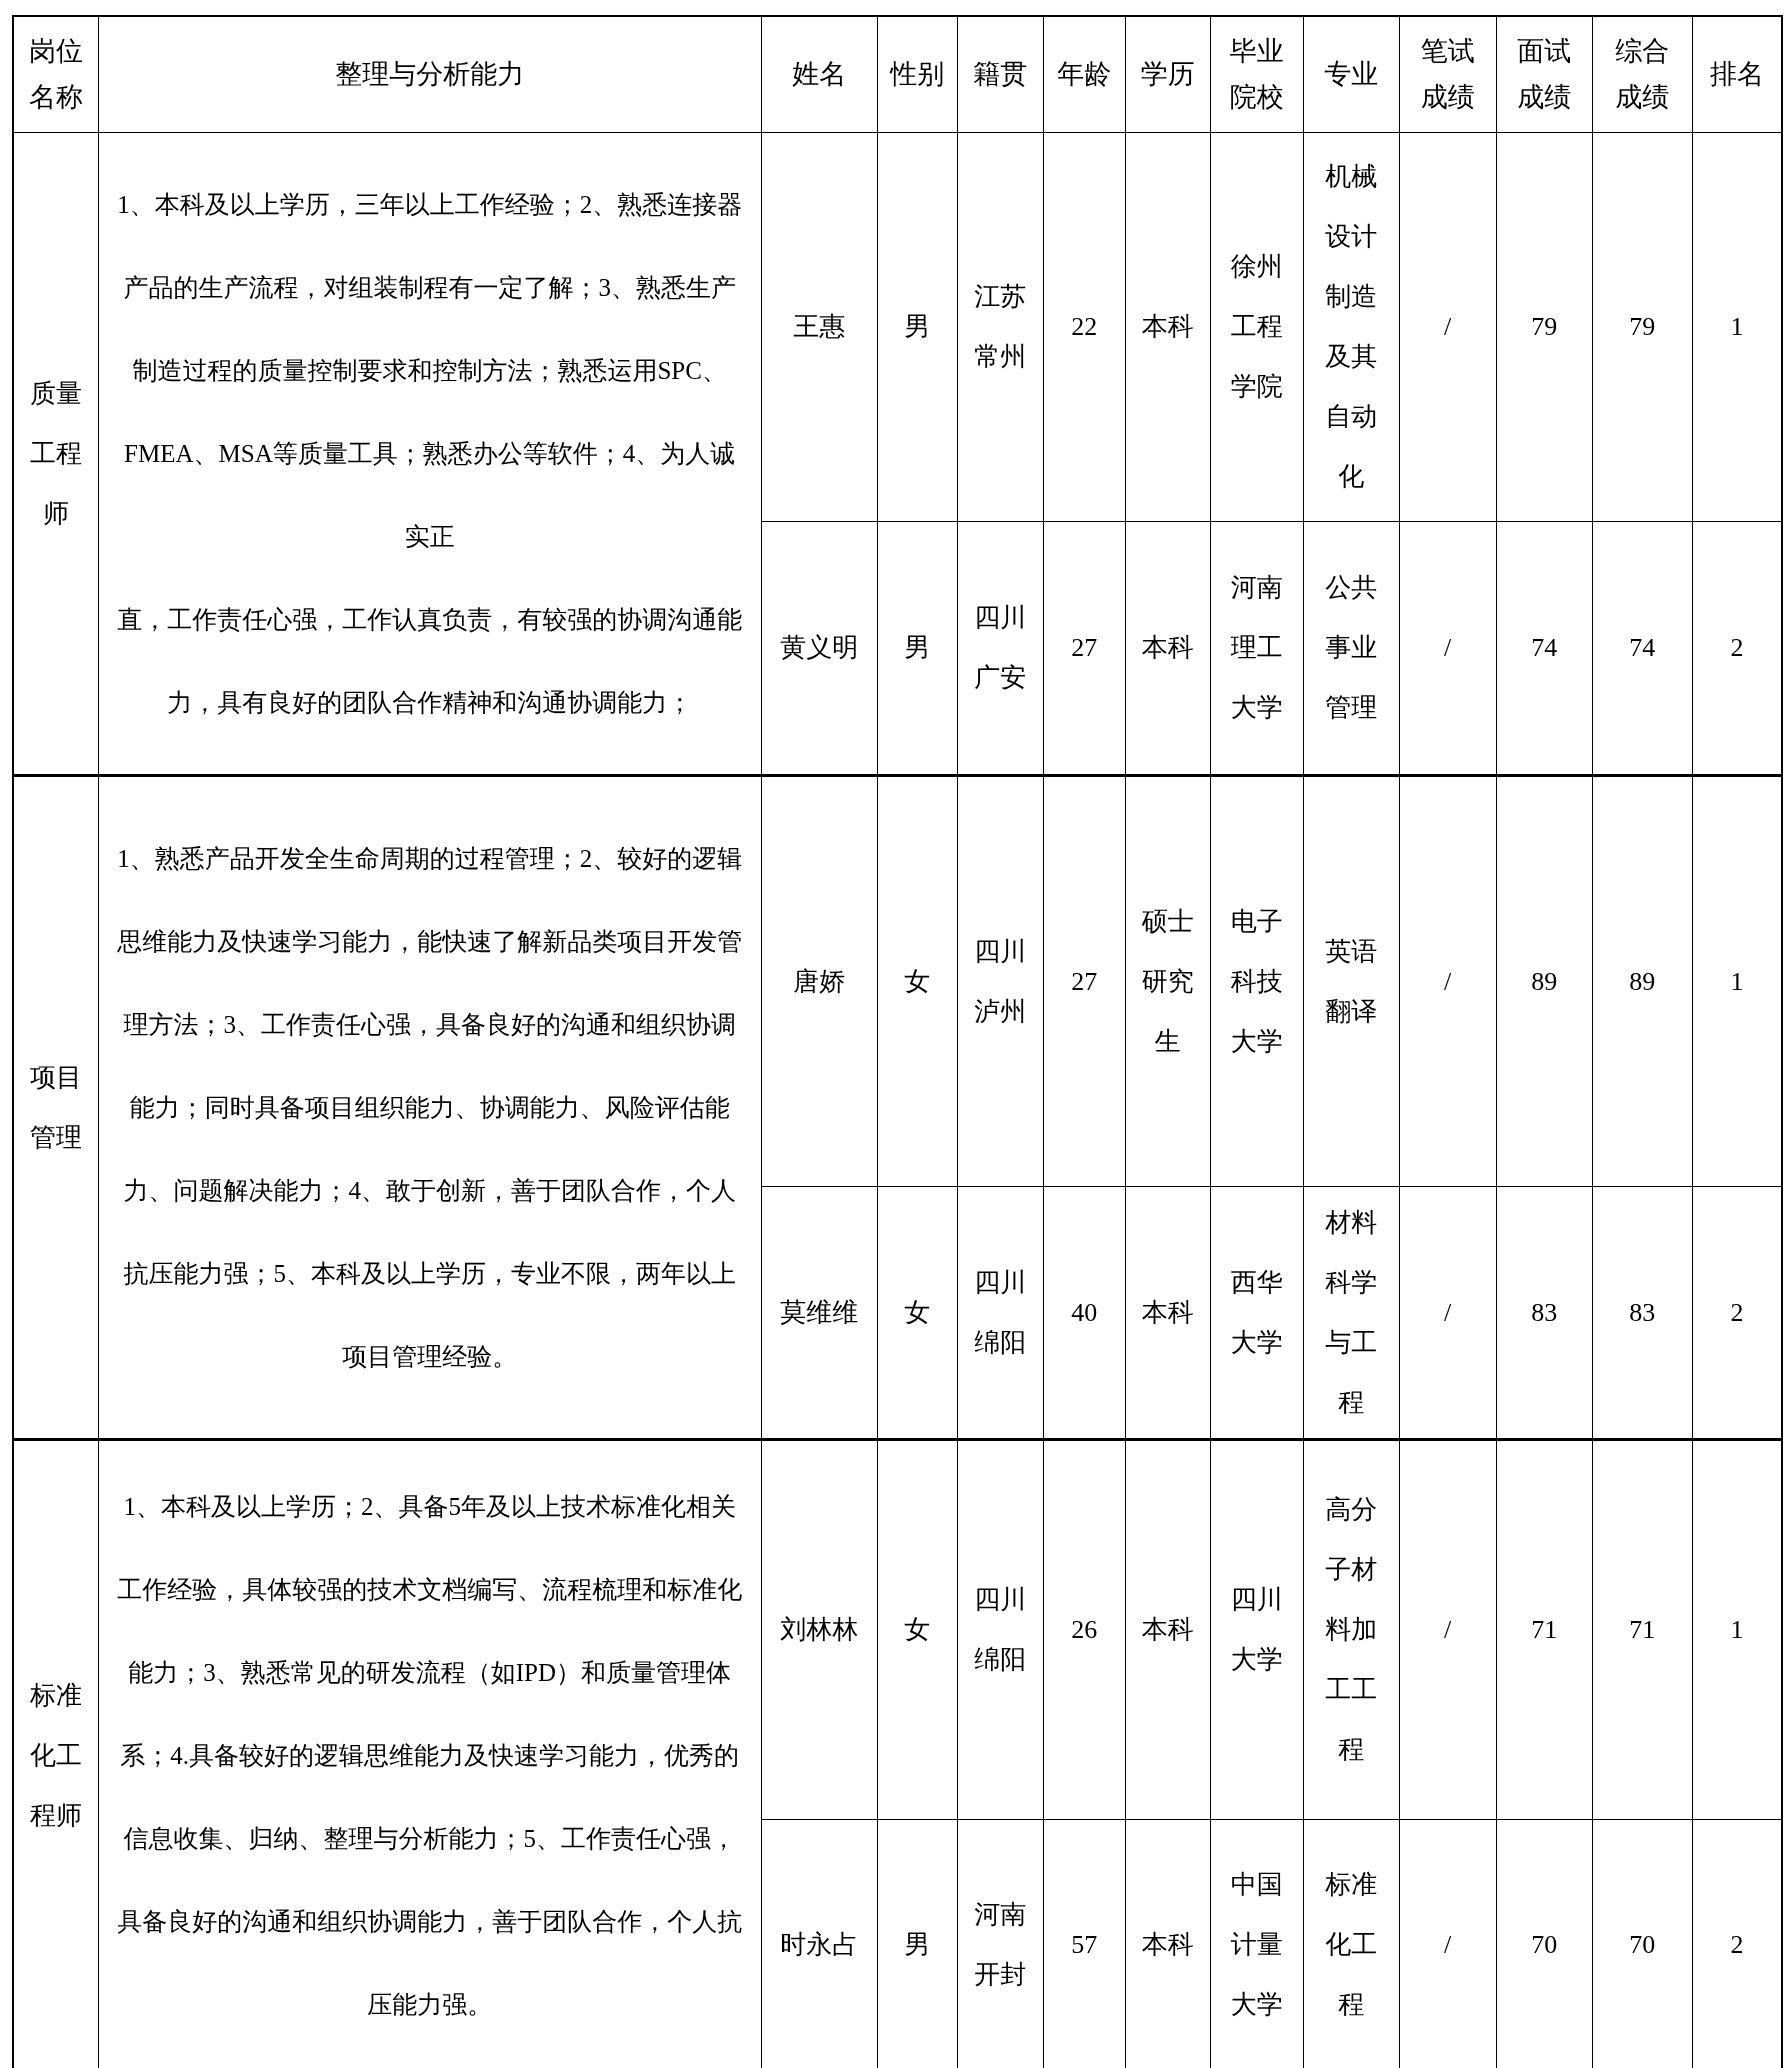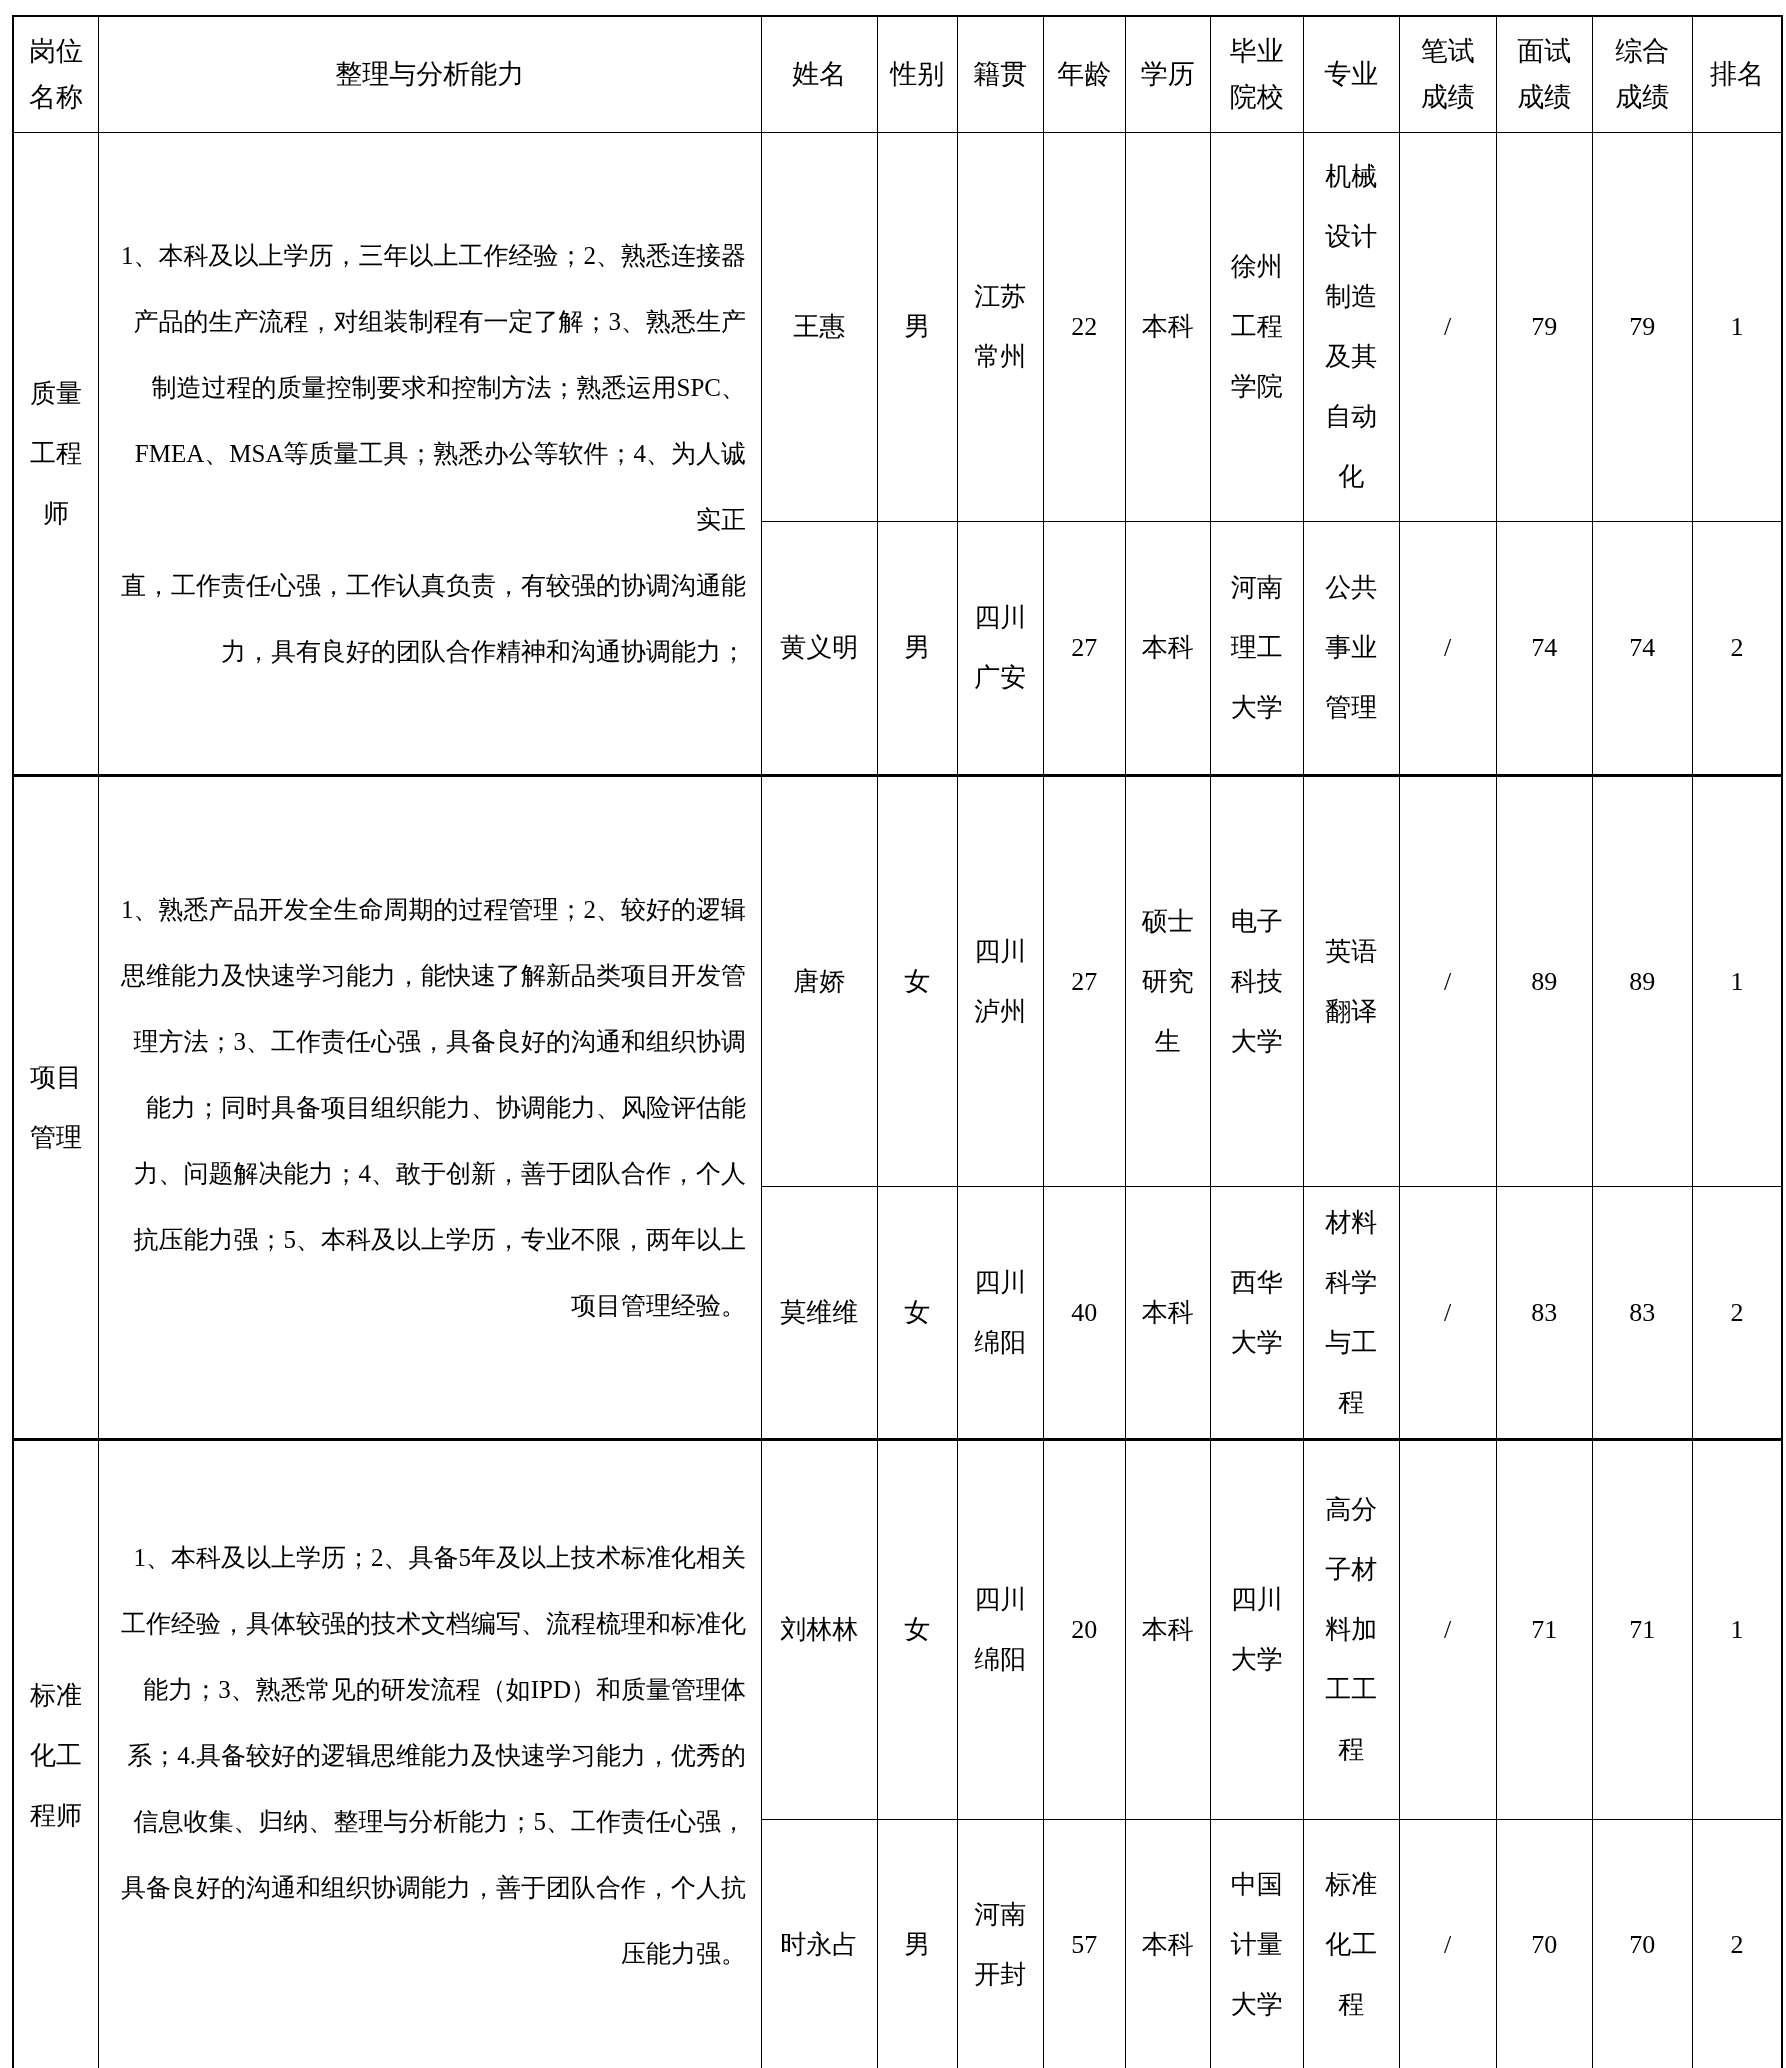--- a/index.html
+++ b/index.html
@@ -25,23 +25,23 @@
     line-height:60px;
     padding:0;
     white-space:pre-line;
     overflow:hidden;
   }
   .score-table th{
     font-size:27px;
     line-height:46px;
   }
   .score-table td.req-cell{
-    text-align:right;
+    text-align:center;
     font-size:25px;
-    line-height:66px;
+    line-height:83px;
     padding:0 14.7px;
   }
   tr.group-start td{border-top:3.3px solid #000;}
   tr.header-row{height:117px;}
   tr.row-tall-1{height:389px;}
   tr.row-short-1{height:254px;}
   tr.row-tall-2{height:411px;}
   tr.row-short-2{height:253px;}
   tr.row-tall-3{height:380px;}
   tr.row-short-3{height:252px;}
@@ -193,21 +193,21 @@
 工作经验，具体较强的技术文档编写、流程梳理和标准化
 能力；3、熟悉常见的研发流程（如IPD）和质量管理体
 系；4.具备较好的逻辑思维能力及快速学习能力，优秀的
 信息收集、归纳、整理与分析能力；5、工作责任心强，
 具备良好的沟通和组织协调能力，善于团队合作，个人抗
 压能力强。</td>
       <td>刘林林</td>
       <td>女</td>
       <td>四川
 绵阳</td>
-      <td>20</td>
+      <td>26</td>
       <td>本科</td>
       <td>四川
 大学</td>
       <td>高分
 子材
 料加
 工工
 程</td>
       <td>/</td>
       <td>71</td>

